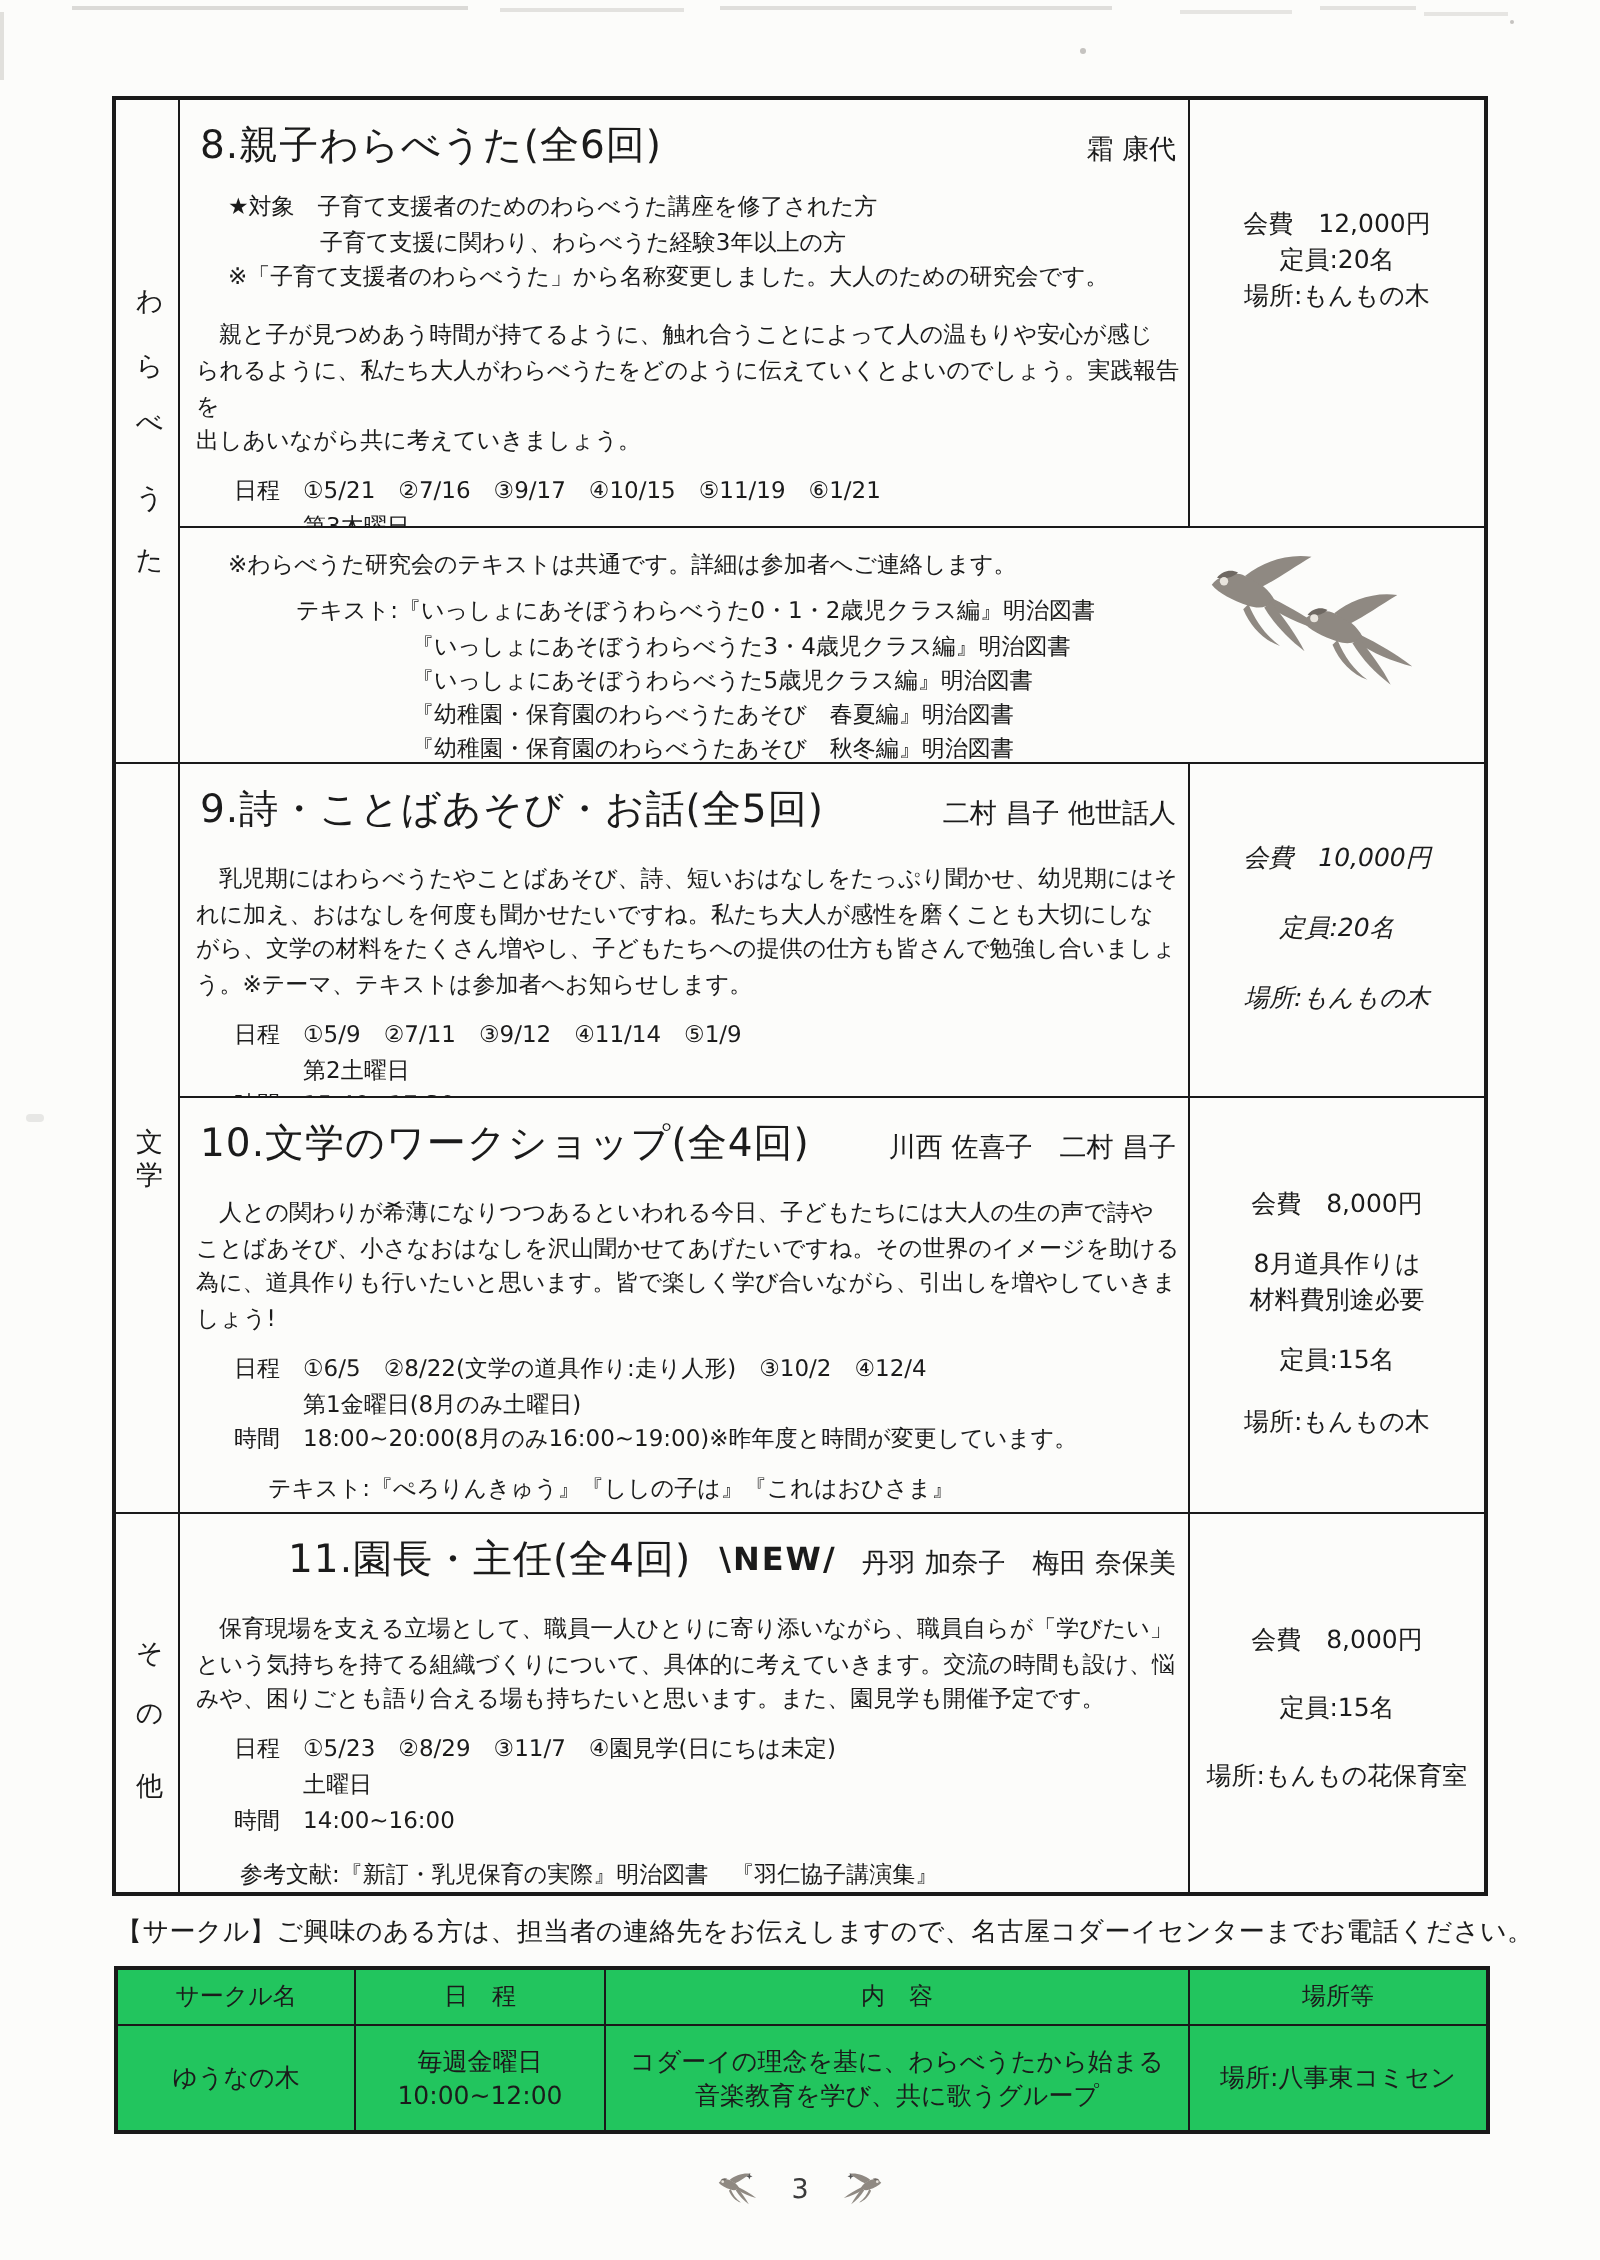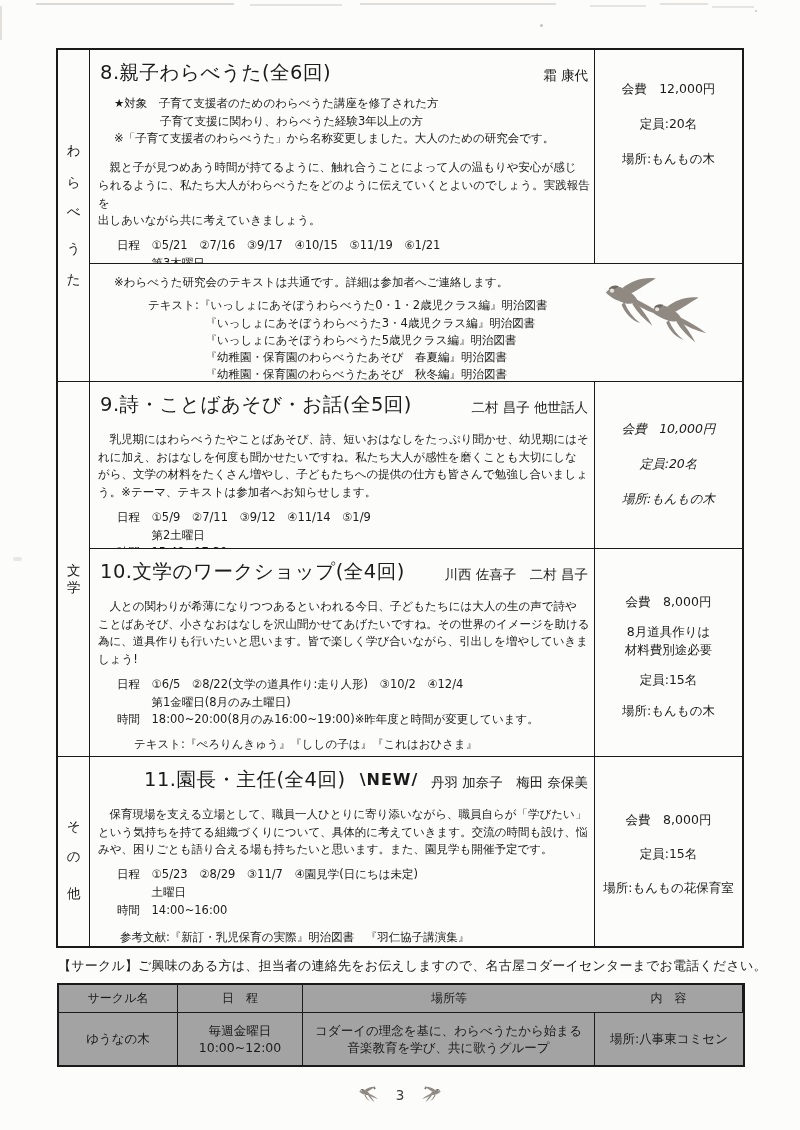--- a/index.html
+++ b/index.html
@@ -54,38 +54,38 @@
   .intro { margin:0 0 8px 16px; }
   .para  { margin:11px 0 7px 0; }
   .sched { margin:0 0 4px 19px; }
   .texts10 { margin:7px 0 0 36px; }
   .ref   { margin:10px 0 0 22px; }
 
   .fee {
     display:flex; flex-direction:column; align-items:center; text-align:center;
     font-size:12.5px; line-height:1.45; white-space:pre-line;
   }
-  .f8  { padding-top:30px; gap:17px; }
+  .f8  { padding-top:53px; }
   .f9  { padding-top:38px; gap:17px; }
   .f10 { padding-top:44px; gap:12px; }
   .f11 { padding-top:54px; gap:16px; }
 
   .tbox-inner { padding:10px 0 0 24px; font-size:11.5px; line-height:1.5; }
   .tbox-texts { margin:6px 0 0 34px; }
   .birds { position:absolute; right:22px; top:10px; width:118px; height:70px; }
 
   
   .circle-note { position:absolute; left:58px; top:957px; font-size:13px; letter-spacing:.2px; white-space:nowrap; }
   .circle-table {
     position:absolute; left:57px; top:983px; width:688px; height:84px;
     border:2px solid #1a1a1a;
     display:grid;
     grid-template-columns:119px 125px 292px 148px;
     grid-template-rows:28px 52px;
-    background:#a3a3a3;
+    background:#22c55e;
   }
   .ct-cell {
     display:flex; align-items:center; justify-content:center; text-align:center;
     font-size:12.5px; line-height:1.4; white-space:pre-line;
   }
   .ct-head { font-size:12px; }
 
   
   .page-footer {
     position:absolute; left:0; top:1086px; width:800px;
@@ -233,22 +233,22 @@
     <span>定員:15名</span>
     <span>場所:もんもの花保育室</span>
   </div>
 </div>
 
 <div class="circle-note">【サークル】ご興味のある方は、担当者の連絡先をお伝えしますので、名古屋コダーイセンターまでお電話ください。</div>
 
 <div class="circle-table">
   <div class="ct-cell ct-head bR bB">サークル名</div>
   <div class="ct-cell ct-head bR bB">日　程</div>
+  <div class="ct-cell ct-head bR bB">内　容</div>
   <div class="ct-cell ct-head bB">場所等</div>
-  <div class="ct-cell ct-head bR bB">内　容</div>
   <div class="ct-cell bR">ゆうなの木</div>
   <div class="ct-cell bR">毎週金曜日
 10:00~12:00</div>
   <div class="ct-cell bR">コダーイの理念を基に、わらべうたから始まる
 音楽教育を学び、共に歌うグループ</div>
   <div class="ct-cell">場所:八事東コミセン</div>
 </div>
 
 <div class="page-footer">
   <svg class="orn" viewBox="0 0 72 60">

